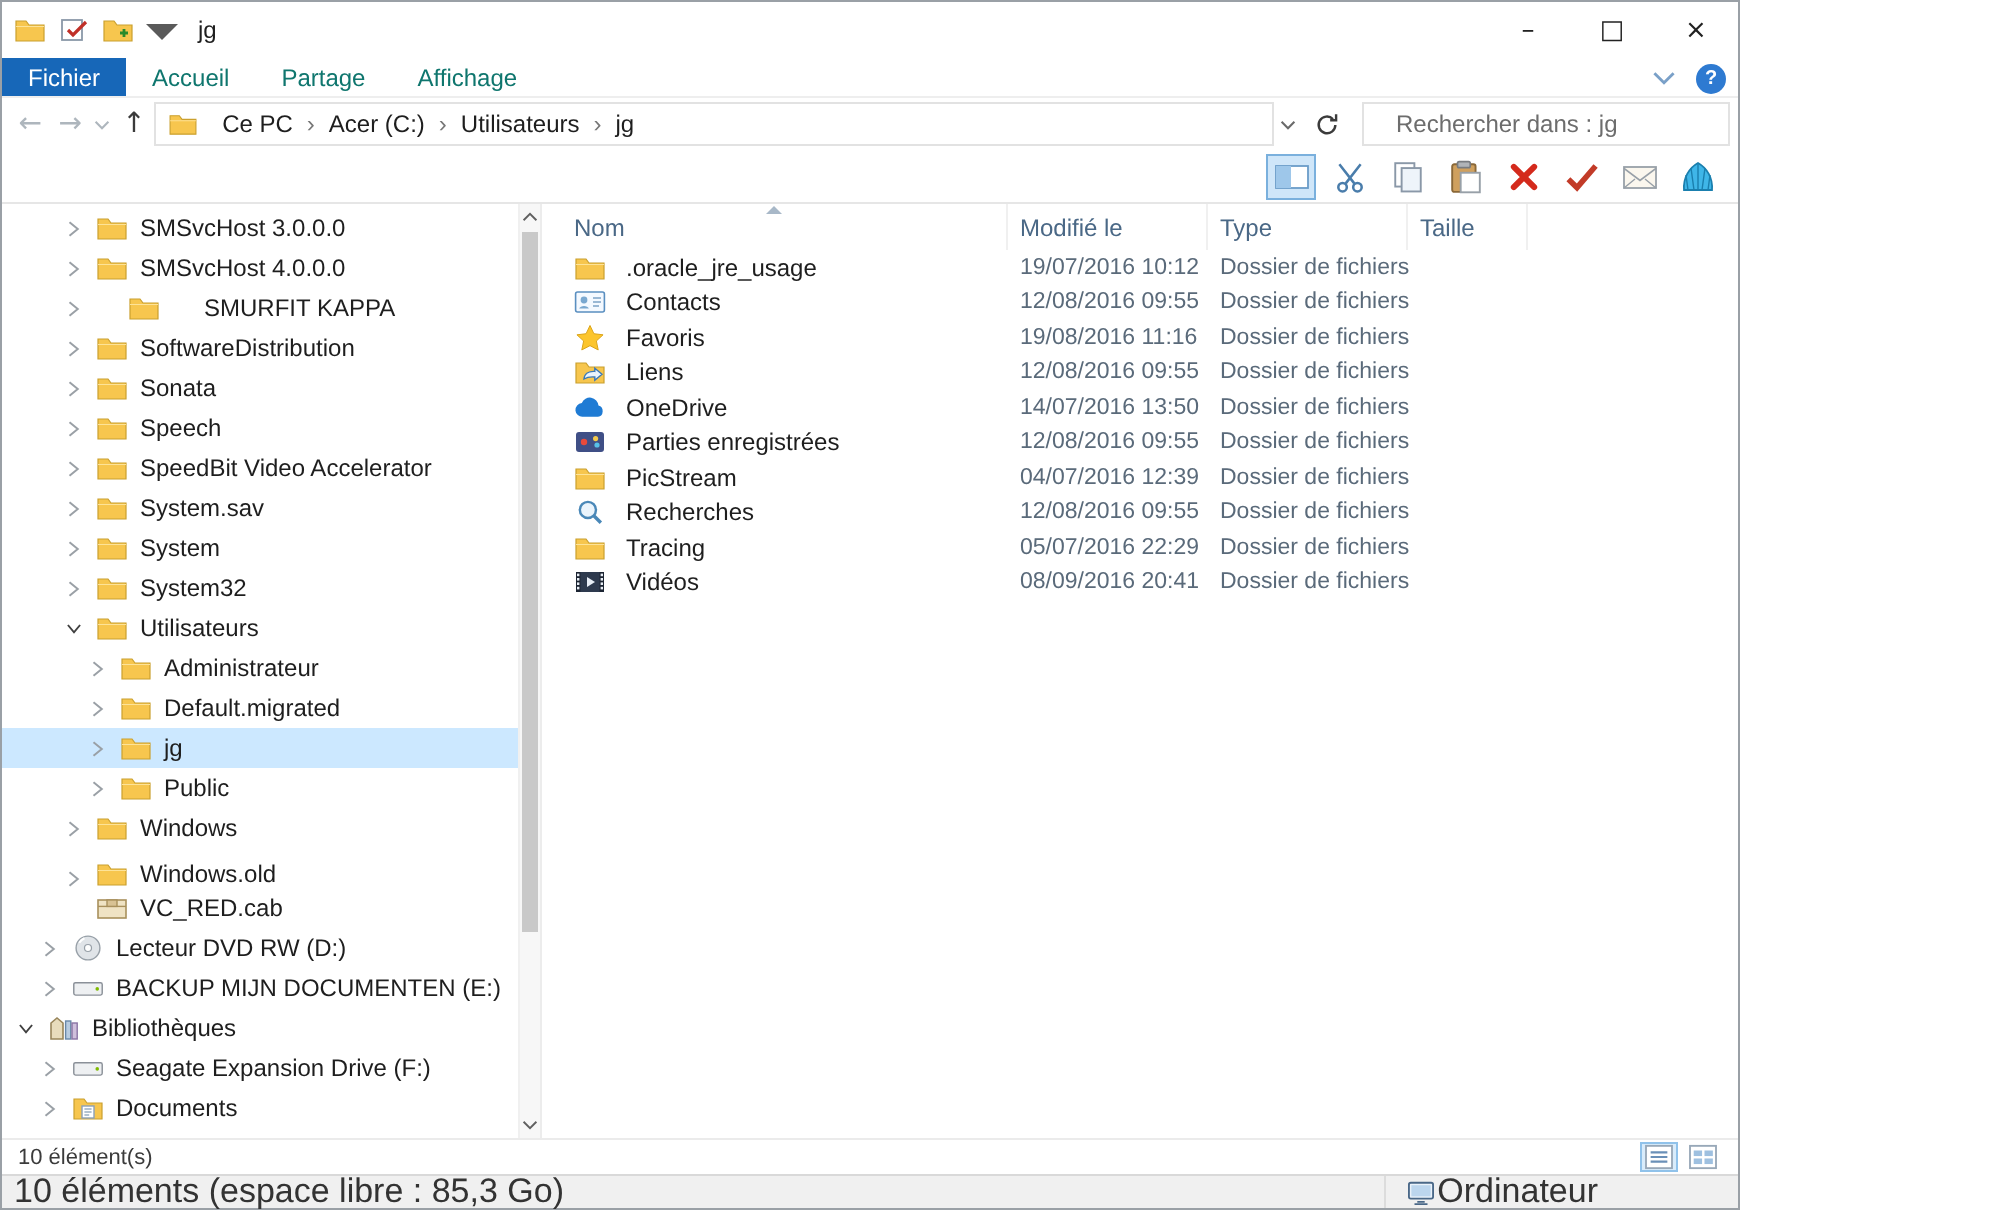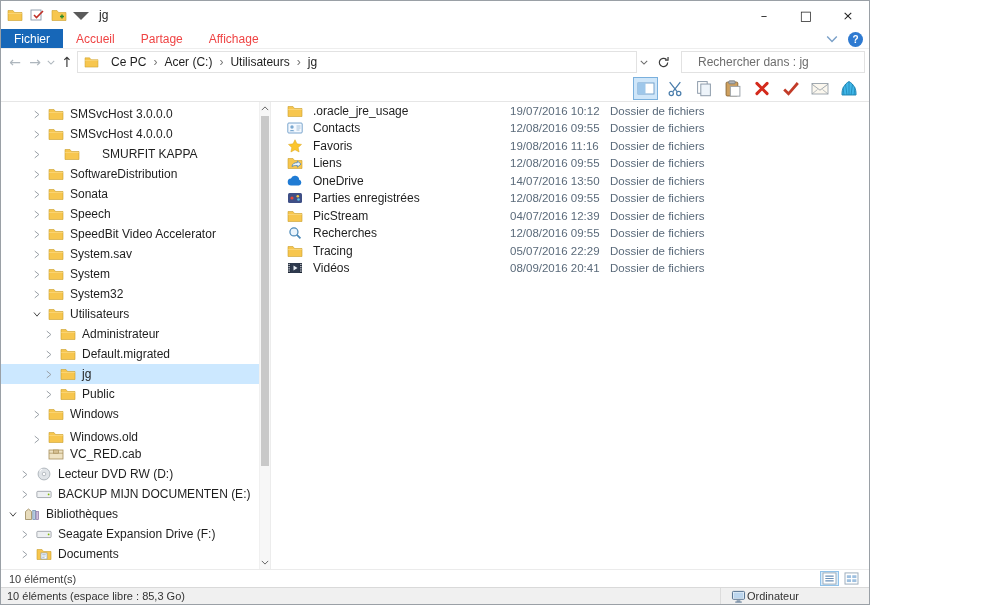--- a/index.html
+++ b/index.html
@@ -11,21 +11,21 @@
   .titlebar { height:28px; display:flex; align-items:center; padding-left:6px; flex:none; }
   .qat { display:flex; align-items:center; gap:6px; }
   .qat .ic { width:16px; height:14px; }
   .title-text { margin-left:10px; font-size:12px; color:#1e1e1e; }
   .win-controls { margin-left:auto; display:flex; height:28px; }
   .win-btn { width:42px; display:flex; align-items:center; justify-content:center; font-size:13px; color:#222; }
   .glyph { font-family:"DejaVu Sans",sans-serif; }
 
   
   .ribbonbar { height:20px; flex:none; display:flex; align-items:stretch; border-bottom:1px solid #eeeeee; position:relative; }
-  .tab { padding:2px 13px; display:flex; align-items:center; color:#ef4444; }
+  .tab { padding:2px 13px; display:flex; align-items:center; color:#0f766e; }
   .tab.active { color:#fff; }
   .ribbon-right { position:absolute; right:6px; top:0; height:20px; display:flex; align-items:center; gap:10px; }
   .ribbon-caret { width:12px; height:8px; display:flex; }
   .help-btn { width:15px; height:15px; border-radius:50%; background:#2e7ad1; color:#fff; font-size:10px; font-weight:bold; display:flex; align-items:center; justify-content:center; }
 
   
   .navbar { height:26px; flex:none; display:flex; align-items:center; padding:0 4px; }
   .nav-btn { width:24px; height:22px; display:flex; align-items:center; justify-content:center; font-size:14px; }
   .nav-btn.small { width:14px; }
   .dim { color:#aeb6bd; }
@@ -72,21 +72,21 @@
   .name-cell .ic { width:16px; height:14px; flex:none; }
   .fname { color:#1e1e1e; font-size:12px; }
   .fmeta { color:#5a6a7a; font-size:11.5px; padding-left:6px; white-space:nowrap; }
 
   
   .status1 { height:18px; flex:none; border-top:1px solid #ebebeb; display:flex; align-items:center; padding:0 8px; font-size:11px; color:#3b3b3b; }
   .view-toggles { margin-left:auto; display:flex; gap:3px; }
   .view-btn { width:19px; height:15px; display:flex; align-items:center; justify-content:center; }
   .view-btn .ic { width:15px; height:13px; }
   .view-btn.active { background:#d9ecfb; border:1px solid #90c2ea; }
-  .status2 { height:17px; flex:none; background:#f0f0f0; border-top:1px solid #d9d9d9; display:flex; align-items:center; padding:0 6px; font-size:11px; color:#333; position:relative; }
+  .status2 { height:17px; flex:none; background:#f0f0f0; border-top:1px solid #d9d9d9; display:flex; align-items:center; padding:0 6px; font-size:17px; color:#333; position:relative; }
   .computer-block { position:absolute; right:70px; top:0; height:100%; display:flex; align-items:center; gap:1px; border-left:1px solid #dcdcdc; padding-left:10px; }
   .computer-block .ic { width:15px; height:13px; }
 
   .ic { display:inline-flex; align-items:center; justify-content:center; }
   .ic svg { width:100%; height:100%; display:block; }
   .chev svg { width:8px; height:9px; }
 </style>
 </head>
 <body>
 
@@ -595,20 +595,36 @@
           </svg>
         </div>
       <div class="sb-thumb"></div>
       <div class="sb-arrow sb-down">
           <svg viewBox="0 0 10 6">
             <path d="M1 1l4 4 4-4" fill="none" stroke="#606060" stroke-width="1.2"></path>
           </svg>
         </div>
     </div>
     <div class="filelist">
+      <div class="hdr-row">
+          <div class="hcell first">
+            <span class="sort-caret"></span>
+            <span>Nom</span>
+          </div>
+          <div class="hcell">
+            <span>Modifié le</span>
+          </div>
+          <div class="hcell">
+            <span>Type</span>
+          </div>
+          <div class="hcell">
+            <span>Taille</span>
+          </div>
+          <div class="hcell last-empty"></div>
+        </div>
       <div class="rows">
           <div class="frow">
             <div class="name-cell">
               <span class="ic">
                 <svg viewBox="0 0 16 13">
                   <path d="M1 2h5l1.5 2H15v8H1z" fill="#f7c64e" stroke="#caa02e" stroke-width=".6"></path>
                   <path d="M1 4.5h14V5H1z" fill="#fde398"></path>
                 </svg>
               </span>
               <span class="fname">.oracle_jre_usage</span>

